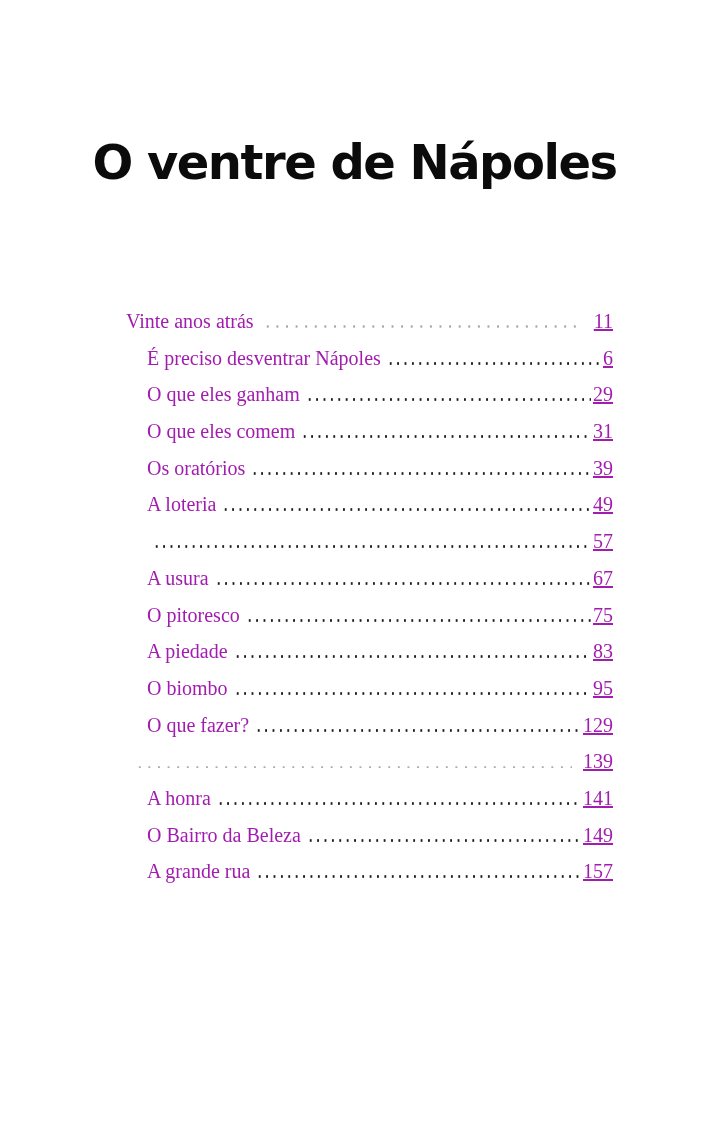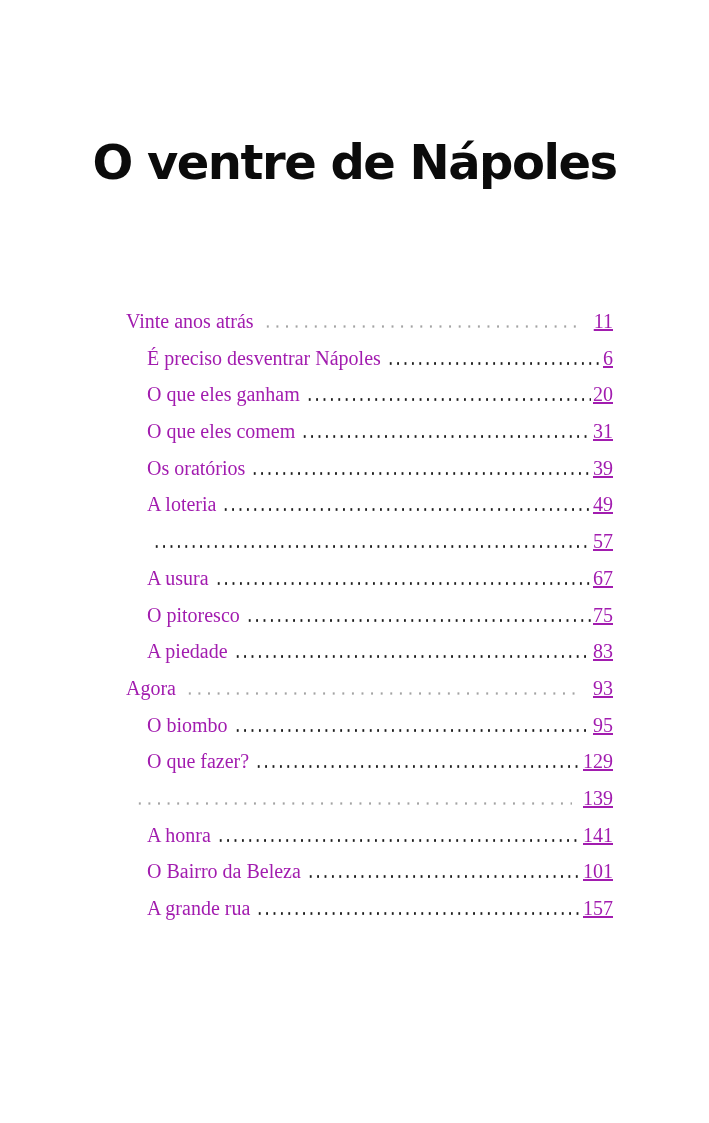--- a/index.html
+++ b/index.html
@@ -84,21 +84,21 @@
     <span class="toc-page">11</span>
   </div>
       <div class="toc-row level-2">
     <span class="toc-label">É preciso desventrar Nápoles</span>
     <span class="leader"></span>
     <span class="toc-page">6</span>
   </div>
       <div class="toc-row level-2">
     <span class="toc-label">O que eles ganham</span>
     <span class="leader"></span>
-    <span class="toc-page">20</span>
+    <span class="toc-page">29</span>
   </div>
       <div class="toc-row level-2">
     <span class="toc-label">O que eles comem</span>
     <span class="leader"></span>
     <span class="toc-page">31</span>
   </div>
       <div class="toc-row level-2">
     <span class="toc-label">Os oratórios</span>
     <span class="leader"></span>
     <span class="toc-page">39</span>
@@ -120,25 +120,20 @@
       <div class="toc-row level-2">
     <span class="toc-label">O pitoresco</span>
     <span class="leader"></span>
     <span class="toc-page">75</span>
   </div>
       <div class="toc-row level-2">
     <span class="toc-label">A piedade</span>
     <span class="leader"></span>
     <span class="toc-page">83</span>
   </div>
-      <div class="toc-row level-1">
-    <span class="toc-label">Agora</span>
-    <span class="leader"></span>
-    <span class="toc-page">93</span>
-  </div>
       <div class="toc-row level-2">
     <span class="toc-label">O biombo</span>
     <span class="leader"></span>
     <span class="toc-page">95</span>
   </div>
       <div class="toc-row level-2">
     <span class="toc-label">O que fazer?</span>
     <span class="leader"></span>
     <span class="toc-page">129</span>
   </div>
@@ -147,21 +142,21 @@
     <span class="toc-page">139</span>
   </div>
       <div class="toc-row level-2">
     <span class="toc-label">A honra</span>
     <span class="leader"></span>
     <span class="toc-page">141</span>
   </div>
       <div class="toc-row level-2">
     <span class="toc-label">O Bairro da Beleza</span>
     <span class="leader"></span>
-    <span class="toc-page">101</span>
+    <span class="toc-page">149</span>
   </div>
       <div class="toc-row level-2">
     <span class="toc-label">A grande rua</span>
     <span class="leader"></span>
     <span class="toc-page">157</span>
   </div>
     </nav>
 </div>
 
 </body></html>

